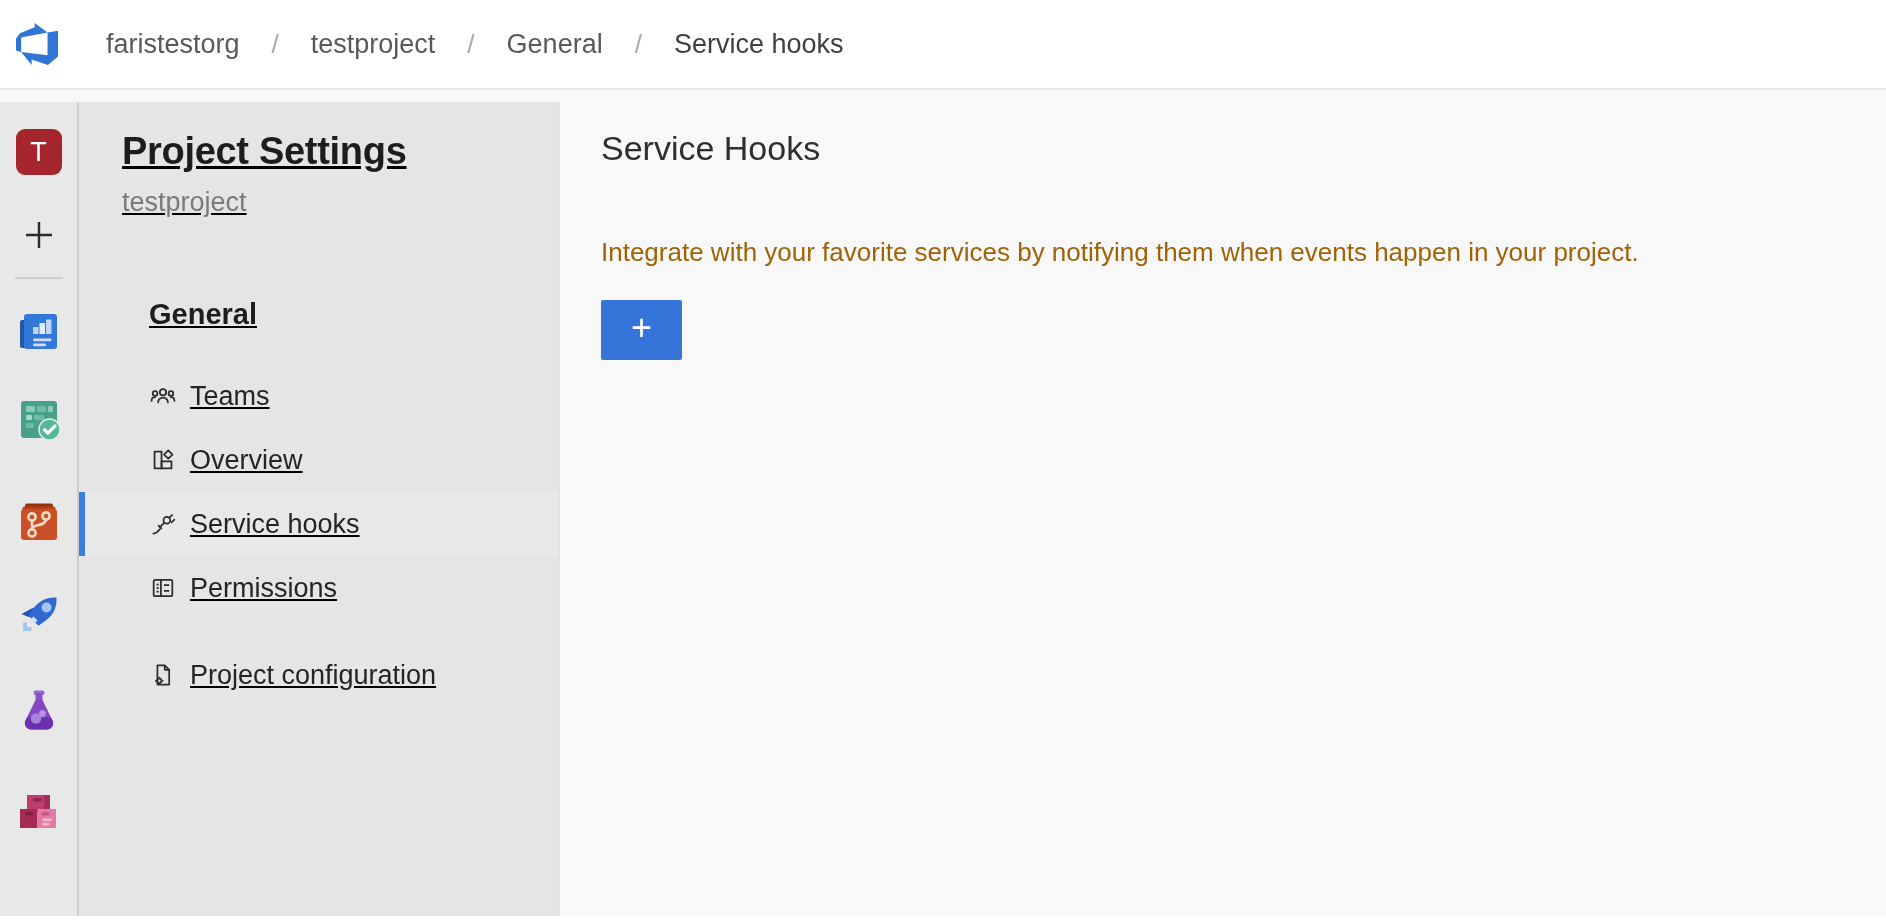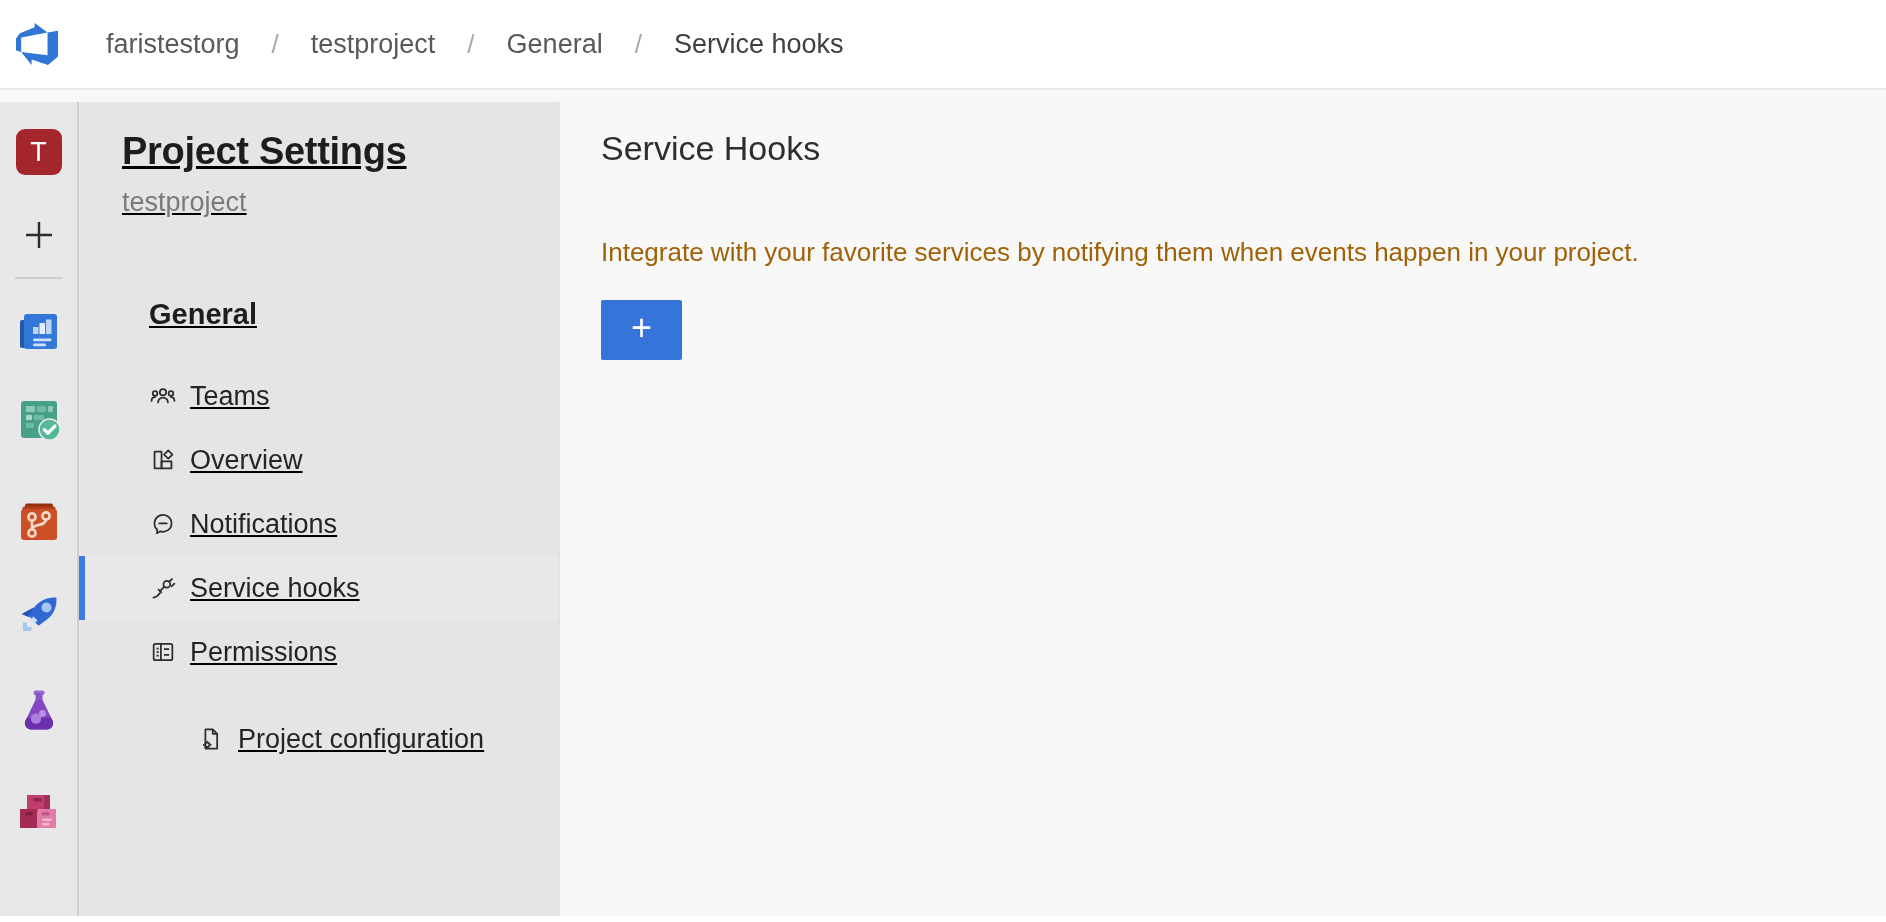--- a/index.html
+++ b/index.html
@@ -28,21 +28,21 @@
   .rail-ic svg{width:46px;height:46px;display:block;}
 
   
   .sidebar{width:479px;background:#e5e5e5;border-right:2px solid #e3e3e3;flex:none;overflow:hidden;text-decoration:underline;}
   .sb-title{font-size:38px;font-weight:700;color:#1d1d1d;line-height:46px;margin:26px 0 0 43px;letter-spacing:-0.3px;}
   .sb-sub{font-size:27px;color:#7a7a7a;line-height:32px;margin:12px 0 0 43px;}
   .sb-h{font-size:29px;font-weight:700;color:#1d1d1d;line-height:40px;padding-left:70px;}
   .sb-h.general{margin-top:76px;}
   .sb-h.boards{margin-top:33px;}
   .sb-list{margin-top:30px;}
-  .sb-list.second{margin-top:23px;margin-left:48px;}
+  .sb-list.second{margin-top:23px;}
   .sb-item{height:64px;display:flex;align-items:center;padding-left:70px;font-size:27px;color:#242424;
            position:relative;cursor:pointer;box-sizing:border-box;}
   .sb-item .nav-ic{width:28px;height:28px;margin-right:13px;flex:none;}
   .sb-item .nav-ic svg{width:28px;height:28px;display:block;}
   .sb-item.selected{background:#e8e8e8;}
   .sel-bar{position:absolute;left:0;top:0;bottom:0;width:6px;background:#3b7ce2;}
 
   
   .main{flex:1;padding:24px 60px 0 41px;background:#f8f8f8;min-width:0;}
   .main-title{font-size:34px;font-weight:300;color:#2e2e2e;line-height:44px;}
@@ -195,31 +195,20 @@
               <path d="M4.75 4.75h6v14.5h-6z"></path>
               <path d="M10.75 13.25h8.5v6h-8.5z"></path>
               <path d="M16.5 3.7l3.6 3.6-3.6 3.6-3.6-3.6z"></path>
             </g>
               </svg>
           </span>
           <span>Overview</span>
         </div>
 
 
-        <div class="sb-item">
-          <span class="nav-ic">
-            <svg viewBox="0 0 24 24">
-                <g fill="none" stroke="#2e2d2c" stroke-width="1.5" stroke-linecap="round" stroke-linejoin="round">
-              <path d="M19.3 11.5a7.3 7.3 0 1 0-12.2 5.4L6.8 20l3-1.7a7.3 7.3 0 0 0 9.5-6.8z"></path>
-              <path d="M8.8 11.5h6.4"></path>
-            </g>
-              </svg>
-          </span>
-          <span>Notifications</span>
-        </div>
 
         <div class="sb-item selected">
           <div class="sel-bar"></div>
           <span class="nav-ic">
             <svg viewBox="0 0 24 24">
                 <g fill="none" stroke="#2e2d2c" stroke-width="1.5" stroke-linecap="round">
               <path d="M3.8 20.2c2.9-.2 4.1-1.9 5.5-3.8"></path>
               <path d="M8.2 13.4l2.4 2.4"></path>
               <path d="M9.4 14.6l3.6-3.6"></path>
               <circle cx="15.3" cy="8.7" r="2.9"></circle>

